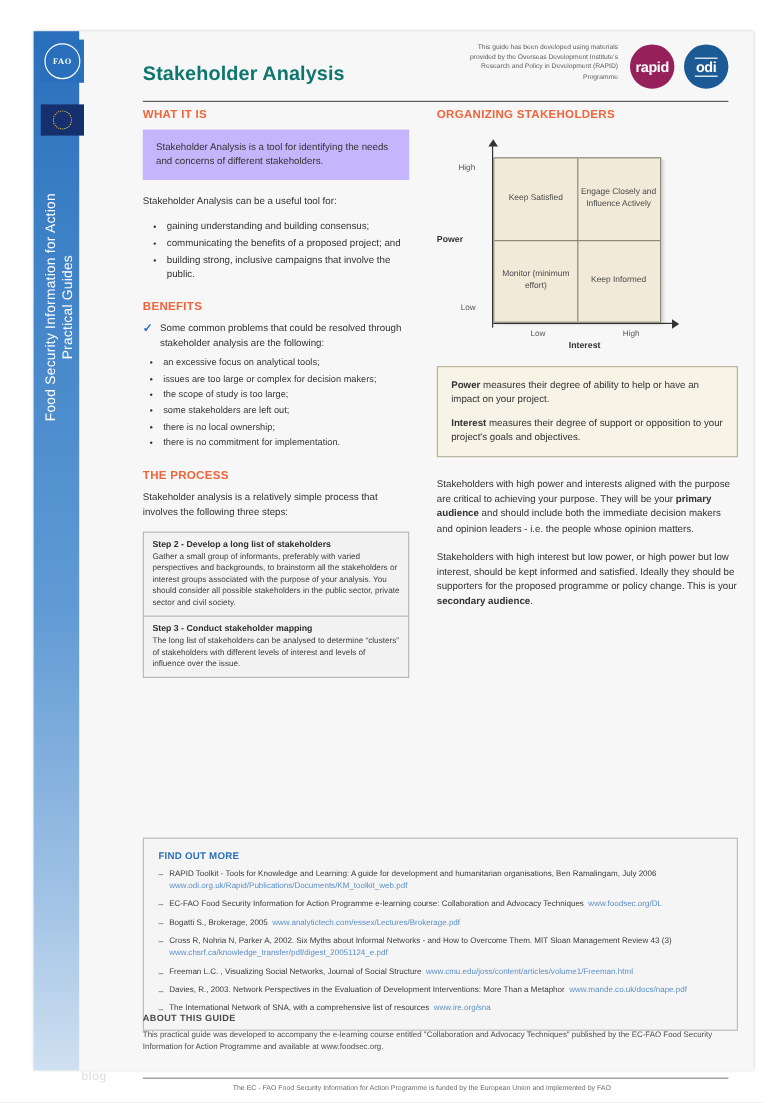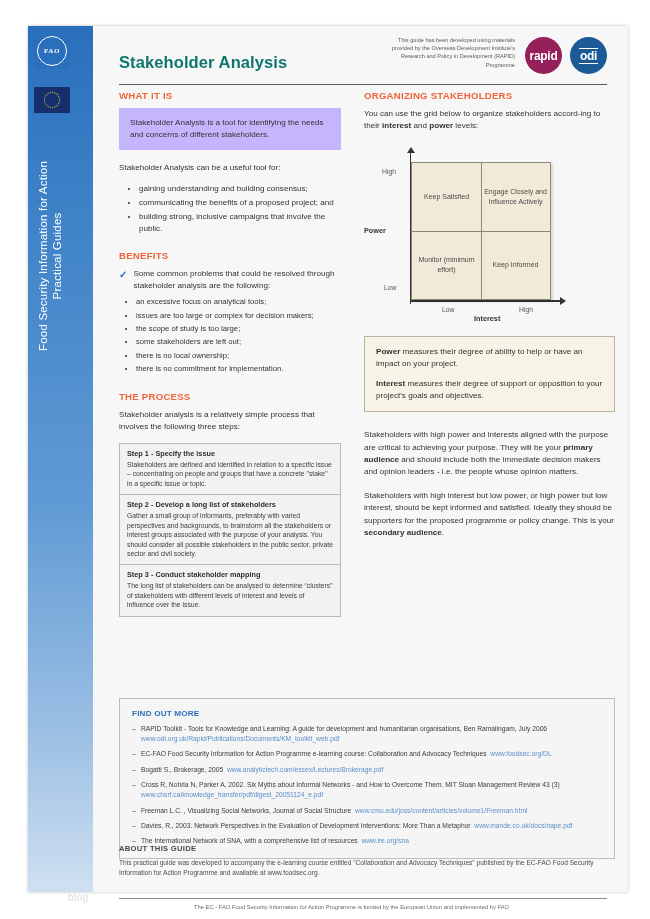--- a/index.html
+++ b/index.html
@@ -18,21 +18,21 @@
     position: absolute;
     left: 28px; top: 26px;
     width: 600px; height: 866px;
     background: #f7f7f7;
     box-shadow: 0 0 3px rgba(0,0,0,.25);
   }
 
   
   .rail {
     position: absolute; left: 0; top: 0;
-    width: 65px; height: 100%;
+    width: 38px; height: 100%;
     background: linear-gradient(to bottom, #2a6fbb 0%, #3b7fc6 18%, #5f9ad4 55%, #9dc0e4 82%, #cfe0f1 100%);
   }
   .rail-logo {
     position: absolute; left: 6px; top: 7px;
     width: 36px; height: 36px;
     background: #2a6fbb;
     display: flex; align-items: center; justify-content: center;
   }
   .fao-circle {
     width: 30px; height: 30px; border-radius: 50%;
@@ -261,37 +261,32 @@
         <li>some stakeholders are left out;</li>
         <li>there is no local ownership;</li>
         <li>there is no commitment for implementation.</li>
       </ul>
 
       <h2 class="sec" style="margin-top:16px">THE PROCESS</h2>
       <p class="body">Stakeholder analysis is a relatively simple process that involves the following three steps:</p>
 
       <div class="steps">
         <div class="step">
-          <div class="step-title">Step 1 - Specify the issue</div>
-          <div class="step-text">Stakeholders are defined and identified in relation to a specific issue – concentrating on people and groups that have a concrete "stake" in a specific issue or topic.</div>
-        </div>
-        <div class="step">
           <div class="step-title">Step 2 - Develop a long list of stakeholders</div>
           <div class="step-text">Gather a small group of informants, preferably with varied perspectives and backgrounds, to brainstorm all the stakeholders or interest groups associated with the purpose of your analysis. You should consider all possible stakeholders in the public sector, private sector and civil society.</div>
         </div>
         <div class="step">
           <div class="step-title">Step 3 - Conduct stakeholder mapping</div>
           <div class="step-text">The long list of stakeholders can be analysed to determine “clusters” of stakeholders with different levels of interest and levels of influence over the issue.</div>
         </div>
       </div>
     </div>
 
     <div class="col-right">
       <h2 class="sec">ORGANIZING STAKEHOLDERS</h2>
-      <p class="body"><span>You can use the grid below to organize stakeholders accord-ing to their </span><b>interest</b><span> and </span><b>power</b><span> levels:</span></p>
 
       <div class="gridwrap">
         <div class="ax-y"></div>
         <div class="ax-x"></div>
         <div class="matrix">
           <div class="vline"></div>
           <div class="hline"></div>
           <div class="cell c-tl">Keep Satisfied</div>
           <div class="cell c-tr">Engage Closely and Influence Actively</div>
           <div class="cell c-bl">Monitor (minimum effort)</div>

